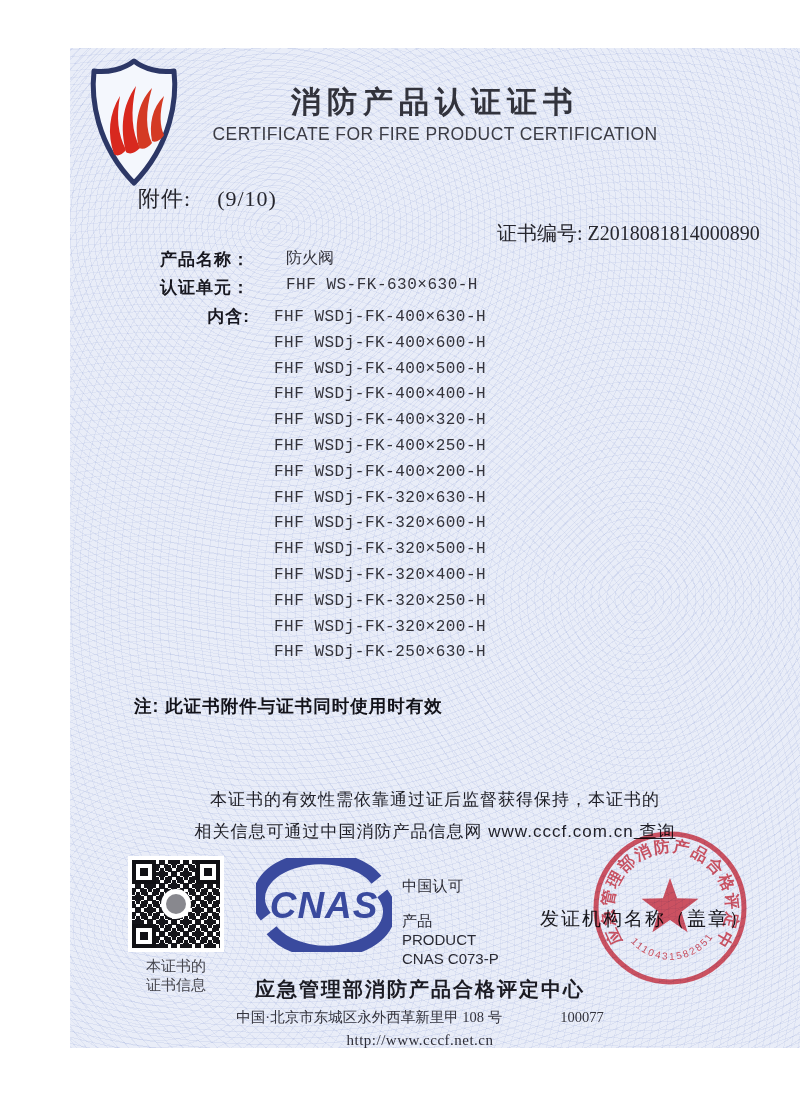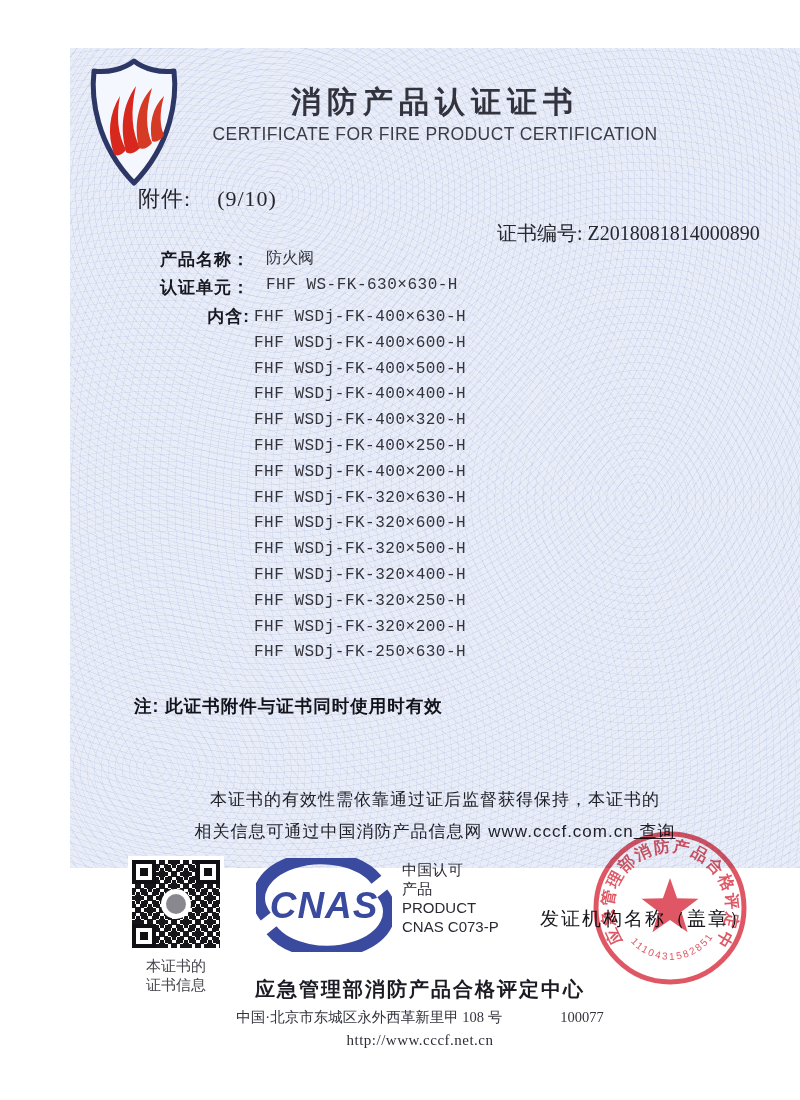--- a/index.html
+++ b/index.html
@@ -3,21 +3,21 @@
 <meta charset="utf-8">
 <style>
   html,body{margin:0;padding:0;}
   body{
     width:800px;height:1100px;position:relative;background:#ffffff;
     font-family:"Liberation Sans","DejaVu Sans",sans-serif;
     overflow:hidden;
   }
   
   .sheet{
-    position:absolute;left:70px;top:48px;width:730px;height:820px;
+    position:absolute;left:70px;top:48px;width:730px;height:1000px;
     background:
       repeating-radial-gradient(circle at 28% 18%, rgba(108,130,200,.12) 0 1px, rgba(255,255,255,0) 1px 6px),
       repeating-radial-gradient(circle at 78% 55%, rgba(108,130,200,.10) 0 1px, rgba(255,255,255,0) 1px 8px),
       repeating-radial-gradient(circle at 12% 88%, rgba(108,130,200,.09) 0 1px, rgba(255,255,255,0) 1px 7px),
       #e9edf8;
   }
   
   .logo{position:absolute;left:14px;top:8px;width:100px;height:132px;}
   .title-cn{
     position:absolute;left:0;top:34px;width:730px;text-align:center;
@@ -32,21 +32,21 @@
     font-family:"Liberation Serif","DejaVu Serif",serif;
     font-size:22px;color:#26262e;letter-spacing:1px;
   }
   .attachment .att-val{margin-left:26px;}
   .certno{
     position:absolute;left:427px;top:172px;
     font-family:"Liberation Serif","DejaVu Serif",serif;
     font-size:20px;color:#26262e;
   }
   
-  .field-row{position:absolute;left:0;width:730px;display:flex;}
+  .field-row{position:absolute;left:0;width:730px;display:flex;gap:20px;}
   .field-label{
     width:180px;text-align:right;font-weight:bold;font-size:17px;
     color:#17171f;letter-spacing:1px;flex:0 0 180px;
   }
   .field-value{
     margin-left:16px;font-size:16px;color:#33333b;
     font-family:"Liberation Sans","DejaVu Sans",sans-serif;
   }
   .row-product{top:200px;}
   .row-unit{top:228px;}
@@ -83,21 +83,21 @@
     position:absolute;left:29px;top:29px;width:30px;height:30px;border-radius:50%;
     background:#fff;display:flex;align-items:center;justify-content:center;
   }
   .qlogo::after{content:"";width:20px;height:20px;border-radius:50%;background:#6a6a72;opacity:.8;}
   .qr-caption{
     position:absolute;left:58px;top:908px;width:96px;text-align:center;
     font-size:15px;line-height:19px;color:#45454d;
   }
   .cnas-logo{position:absolute;left:186px;top:810px;width:136px;height:94px;}
   .accreditation{position:absolute;left:332px;top:812px;font-size:15px;line-height:19px;color:#2a2a33;}
-  .accreditation .cnl{letter-spacing:.3px;}
+  .accreditation .cnl{letter-spacing:.3px;margin-top:16px;}
   .issuer-label{
     position:absolute;left:470px;top:858px;z-index:3;
     font-family:"Liberation Serif","DejaVu Serif",serif;
     font-size:19px;letter-spacing:2px;color:#17171d;
   }
   .seal{
     position:absolute;left:520px;top:780px;width:160px;height:160px;z-index:4;
     mix-blend-mode:multiply;opacity:.9;
   }
   .org-name{

